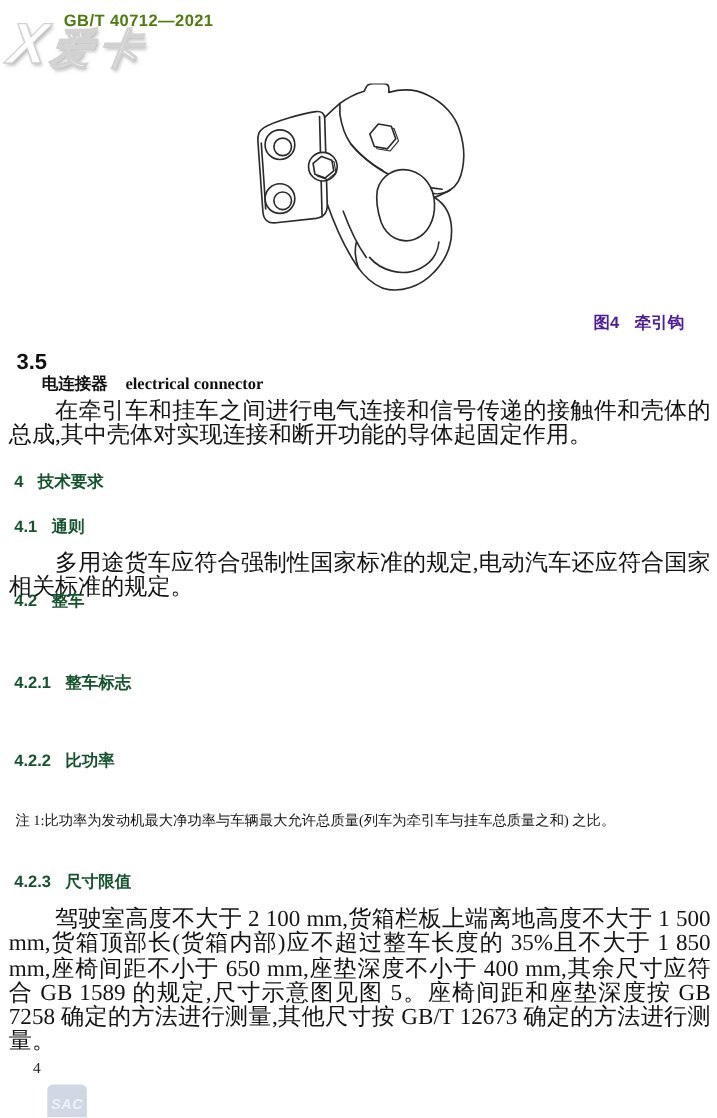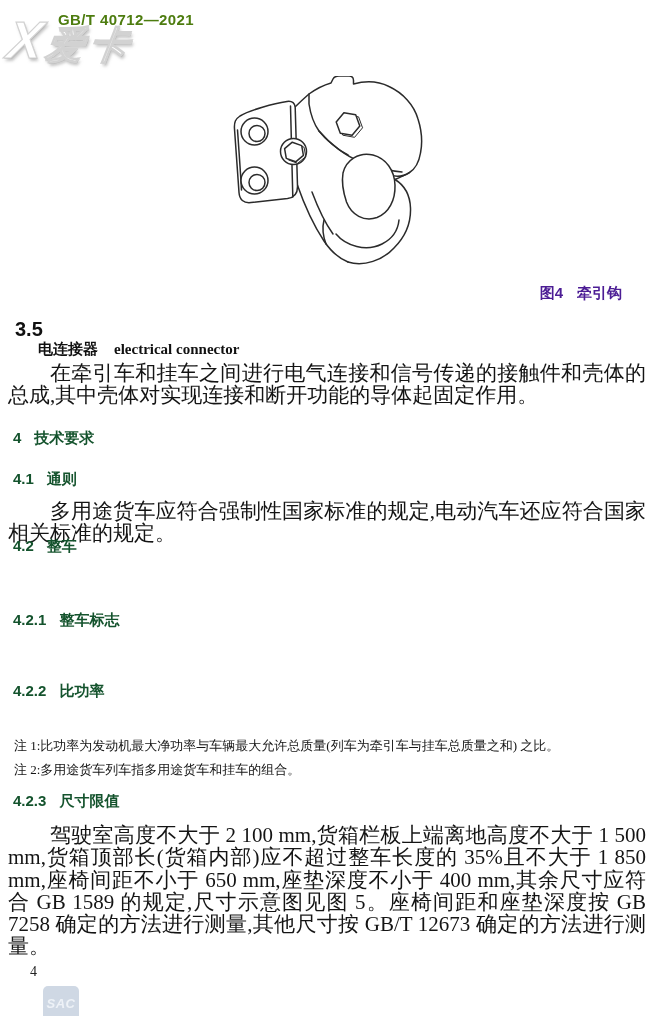--- a/index.html
+++ b/index.html
@@ -188,21 +188,20 @@
   <div class="abs hd" style="left:13px; top:571px;margin-top:40px;">
     <span class="num">4.2.1</span><span>整车标志</span>
   </div>
 
 
 
   <div class="abs hd" style="left:13px; top:682px;">
     <span class="num">4.2.2</span><span>比功率</span>
   </div>
   <p class="abs note" style="left:14px; top:738px;">注 1:比功率为发动机最大净功率与车辆最大允许总质量(列车为牵引车与挂车总质量之和) 之比。</p>
-  <p class="abs note" style="left:14px; top:762px;">注 2:多用途货车列车指多用途货车和挂车的组合。</p>
 
   <div class="abs hd" style="left:13px; top:792px;">
     <span class="num">4.2.3</span><span>尺寸限值</span>
   </div>
   <p class="abs body-p indent" style="left:8px; top:824px;">驾驶室高度不大于 2 100 mm,货箱栏板上端离地高度不大于 1 500 mm,货箱顶部长(货箱内部)应不超过整车长度的 35%且不大于 1 850 mm,座椅间距不小于 650 mm,座垫深度不小于 400 mm,其余尺寸应符合 GB 1589 的规定,尺寸示意图见图 5。座椅间距和座垫深度按 GB 7258 确定的方法进行测量,其他尺寸按 GB/T 12673 确定的方法进行测量。</p>
 
   <div class="abs page-num" style="left:30px; top:964px;">4</div>
   <div class="abs sac-logo" style="left:43px; top:986px;">
     <span>SAC</span>
   </div>

